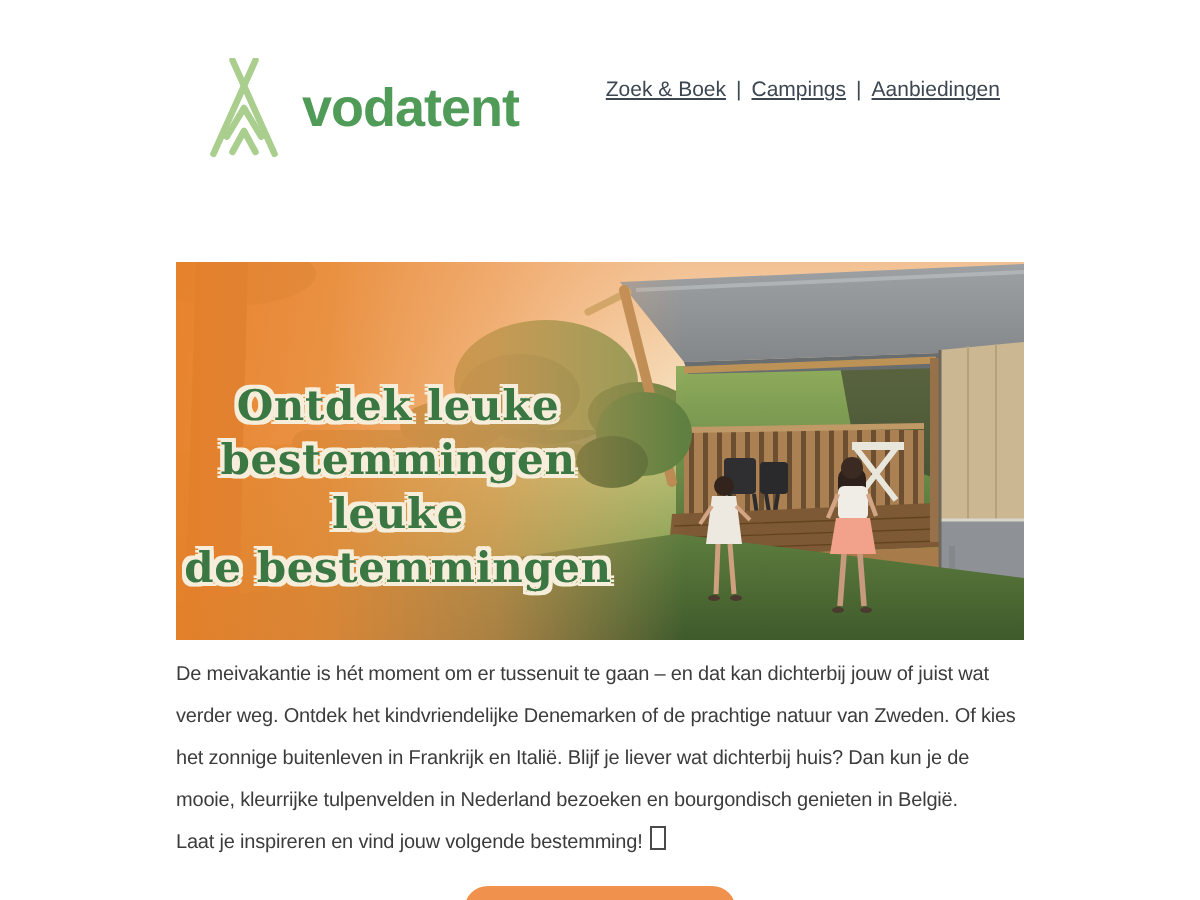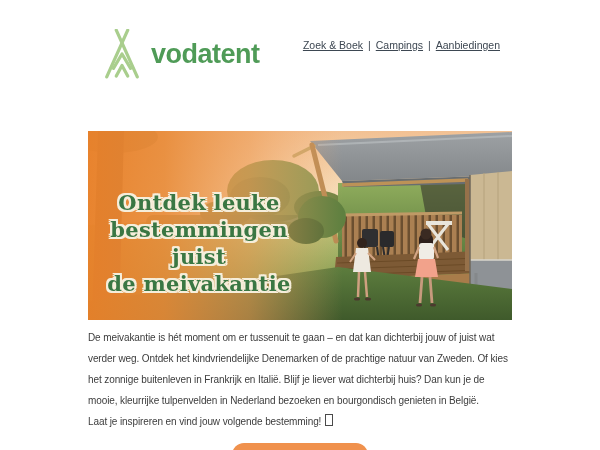--- a/index.html
+++ b/index.html
@@ -161,22 +161,22 @@
         <path d="M334,146 L332,172 M342,146 L344,172" stroke="#c79a7d" stroke-width="2.8" fill="none"></path>
         <ellipse cx="331" cy="174" rx="3" ry="1.5" fill="#4b3a2e"></ellipse>
         <ellipse cx="345" cy="174" rx="3" ry="1.5" fill="#4b3a2e"></ellipse>
       </g>
 
       <rect x="0" y="0" width="424" height="189" fill="url(#overlay)"></rect>
     </svg>
 
     <div class="hero-text">
       <div>Ontdek leuke</div>
-      <div>bestemmingen juist</div>
-      <div>de meivakantie</div>
+      <div>bestemmingen leuke</div>
+      <div>de bestemmingen</div>
     </div>
   </div>
 
   <div class="paragraph" id="p1">
     <div>De meivakantie is hét moment om er tussenuit te gaan – en dat kan dichterbij jouw of juist wat</div>
     <div>verder weg. Ontdek het kindvriendelijke Denemarken of de prachtige natuur van Zweden. Of kies</div>
     <div>het zonnige buitenleven in Frankrijk en Italië. Blijf je liever wat dichterbij huis? Dan kun je de</div>
     <div>mooie, kleurrijke tulpenvelden in Nederland bezoeken en bourgondisch genieten in België.</div>
   </div>
 

